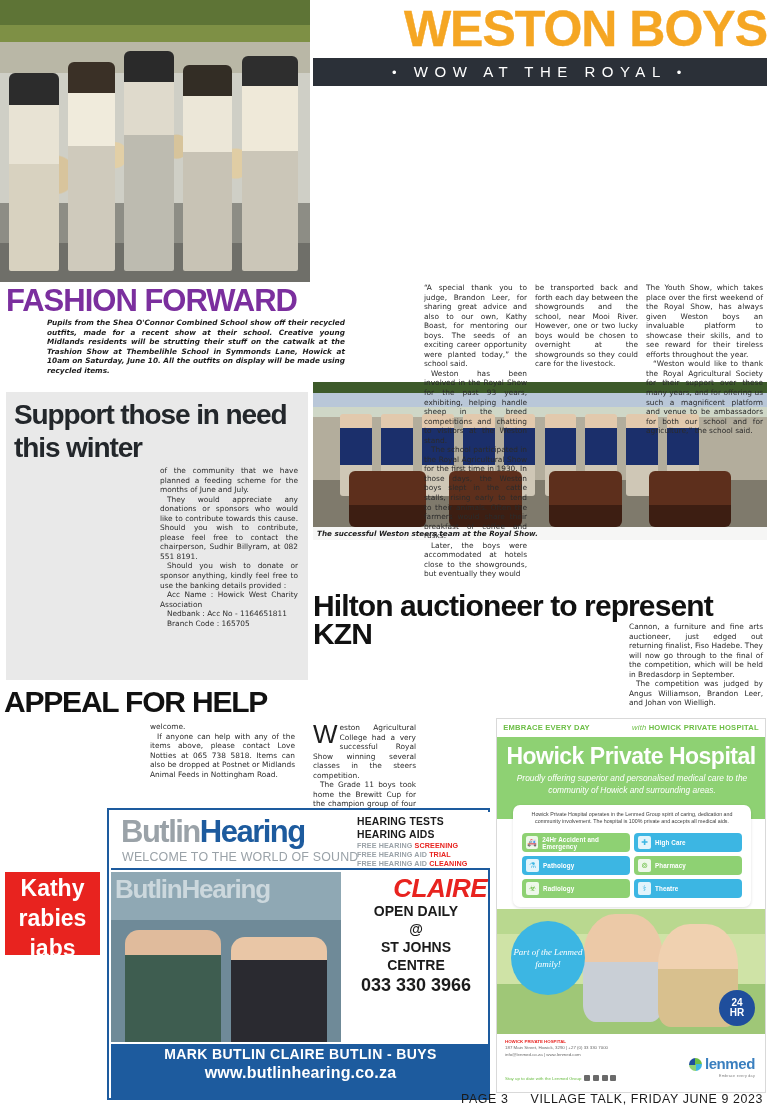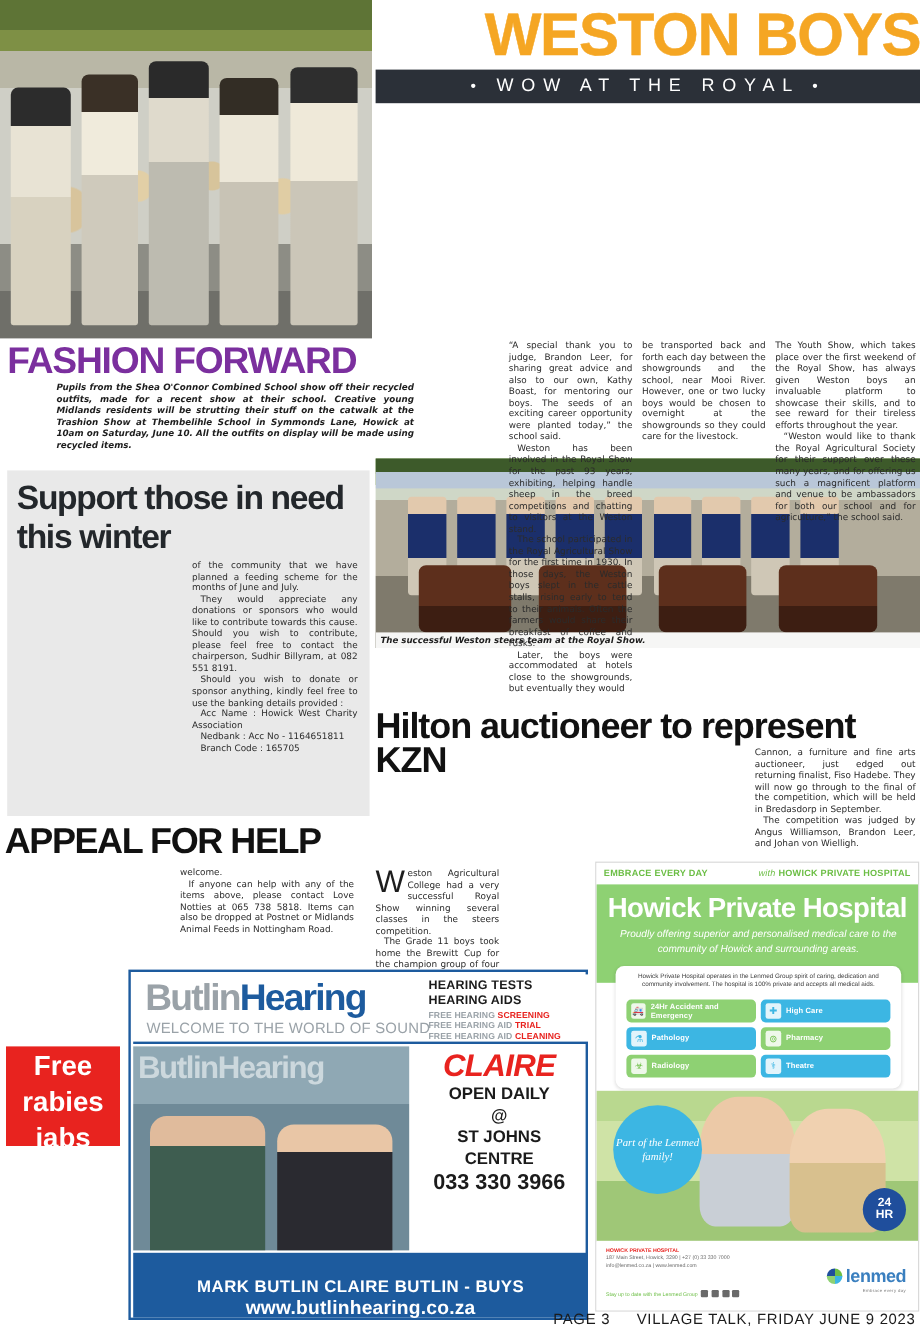--- a/index.html
+++ b/index.html
@@ -175,31 +175,31 @@
     color:rgba(255,255,255,.55);letter-spacing:-1.2px;
     font-family:"Liberation Sans",sans-serif;
   }
   #butlin-photo .pm{position:absolute;left:6%;bottom:0;width:42%;height:66%;
     background:linear-gradient(180deg,#e0bb9c 0 22%, #3e5d50 22% 100%);border-radius:14px 14px 0 0;}
   #butlin-photo .pf{position:absolute;right:6%;bottom:0;width:42%;height:62%;
     background:linear-gradient(180deg,#e9c6a6 0 22%, #2a2a30 22% 100%);border-radius:14px 14px 0 0;}
 
   #claire-block{position:absolute;left:236px;top:64px;width:142px;text-align:center;}
   #claire-name{font-size:26px;font-weight:bold;font-style:italic;color:#e8231f;
-    letter-spacing:-.5px;line-height:28px;font-family:"Liberation Sans",sans-serif;}
+    letter-spacing:-.5px;line-height:28px;font-family:"Liberation Sans",sans-serif;text-align:right;}
   #claire-block .ln{font-size:14px;font-weight:bold;color:#1b1b1b;line-height:18px;
     font-family:"Liberation Sans",sans-serif;}
   #claire-phone{font-size:18px;font-weight:bold;color:#1b1b1b;line-height:22px;
     font-family:"Liberation Sans",sans-serif;}
 
   #butlin-bottom{
     position:absolute;left:2px;top:234px;width:379px;height:54px;
     background:#1d5b9e;color:#fff;text-align:center;box-sizing:border-box;
   }
-  #butlin-names{font-size:14px;font-weight:bold;letter-spacing:.4px;padding-top:20px;
+  #butlin-names{font-size:14px;font-weight:bold;letter-spacing:.4px;padding-top:2px;
     font-family:"Liberation Sans",sans-serif;}
   #butlin-url{font-size:16px;font-weight:bold;letter-spacing:.2px;padding-top:2px;
     font-family:"Liberation Sans",sans-serif;}
 
   
   #hph-ad{left:496px;top:718px;width:270px;height:375px;background:#fff;border:1px solid #d9d9d9;box-sizing:border-box;overflow:hidden;}
   #hph-strap{position:absolute;left:0;top:0;width:100%;height:18px;background:#fff;
     text-align:center;font-size:7.6px;font-weight:bold;line-height:18px;
     color:#6cbe45;letter-spacing:.2px;font-family:"Liberation Sans",sans-serif;}
   #hph-strap i{font-style:italic;font-weight:normal;padding-left:40px;}
@@ -340,21 +340,21 @@
   </div>
 
   <div class="abs" id="appeal-head">APPEAL FOR HELP</div>
 
   <div class="abs body-txt" id="appeal-c2">
     <p class="first">welcome.</p>
     <p>If anyone can help with any of the items above, please contact Love Notties at 065 738 5818. Items can also be dropped at Postnet or Midlands Animal Feeds in Nottingham Road.</p>
   </div>
 
   <div class="abs" id="rabies-box">
-    <span>Free</span>
+    <span>Kathy</span>
     <span>rabies</span>
     <span>jabs</span>
   </div>
 
   <div class="abs" id="hilton-head">Hilton auctioneer to represent KZN</div>
 
   <div class="abs body-txt" id="h-c2">
     <p class="first">Cannon, a furniture and fine arts auctioneer, just edged out returning finalist, Fiso Hadebe. They will now go through to the final of the competition, which will be held in Bredasdorp in September.</p>
     <p>The competition was judged by Angus Williamson, Brandon Leer, and Johan von Wielligh.</p>
   </div>

